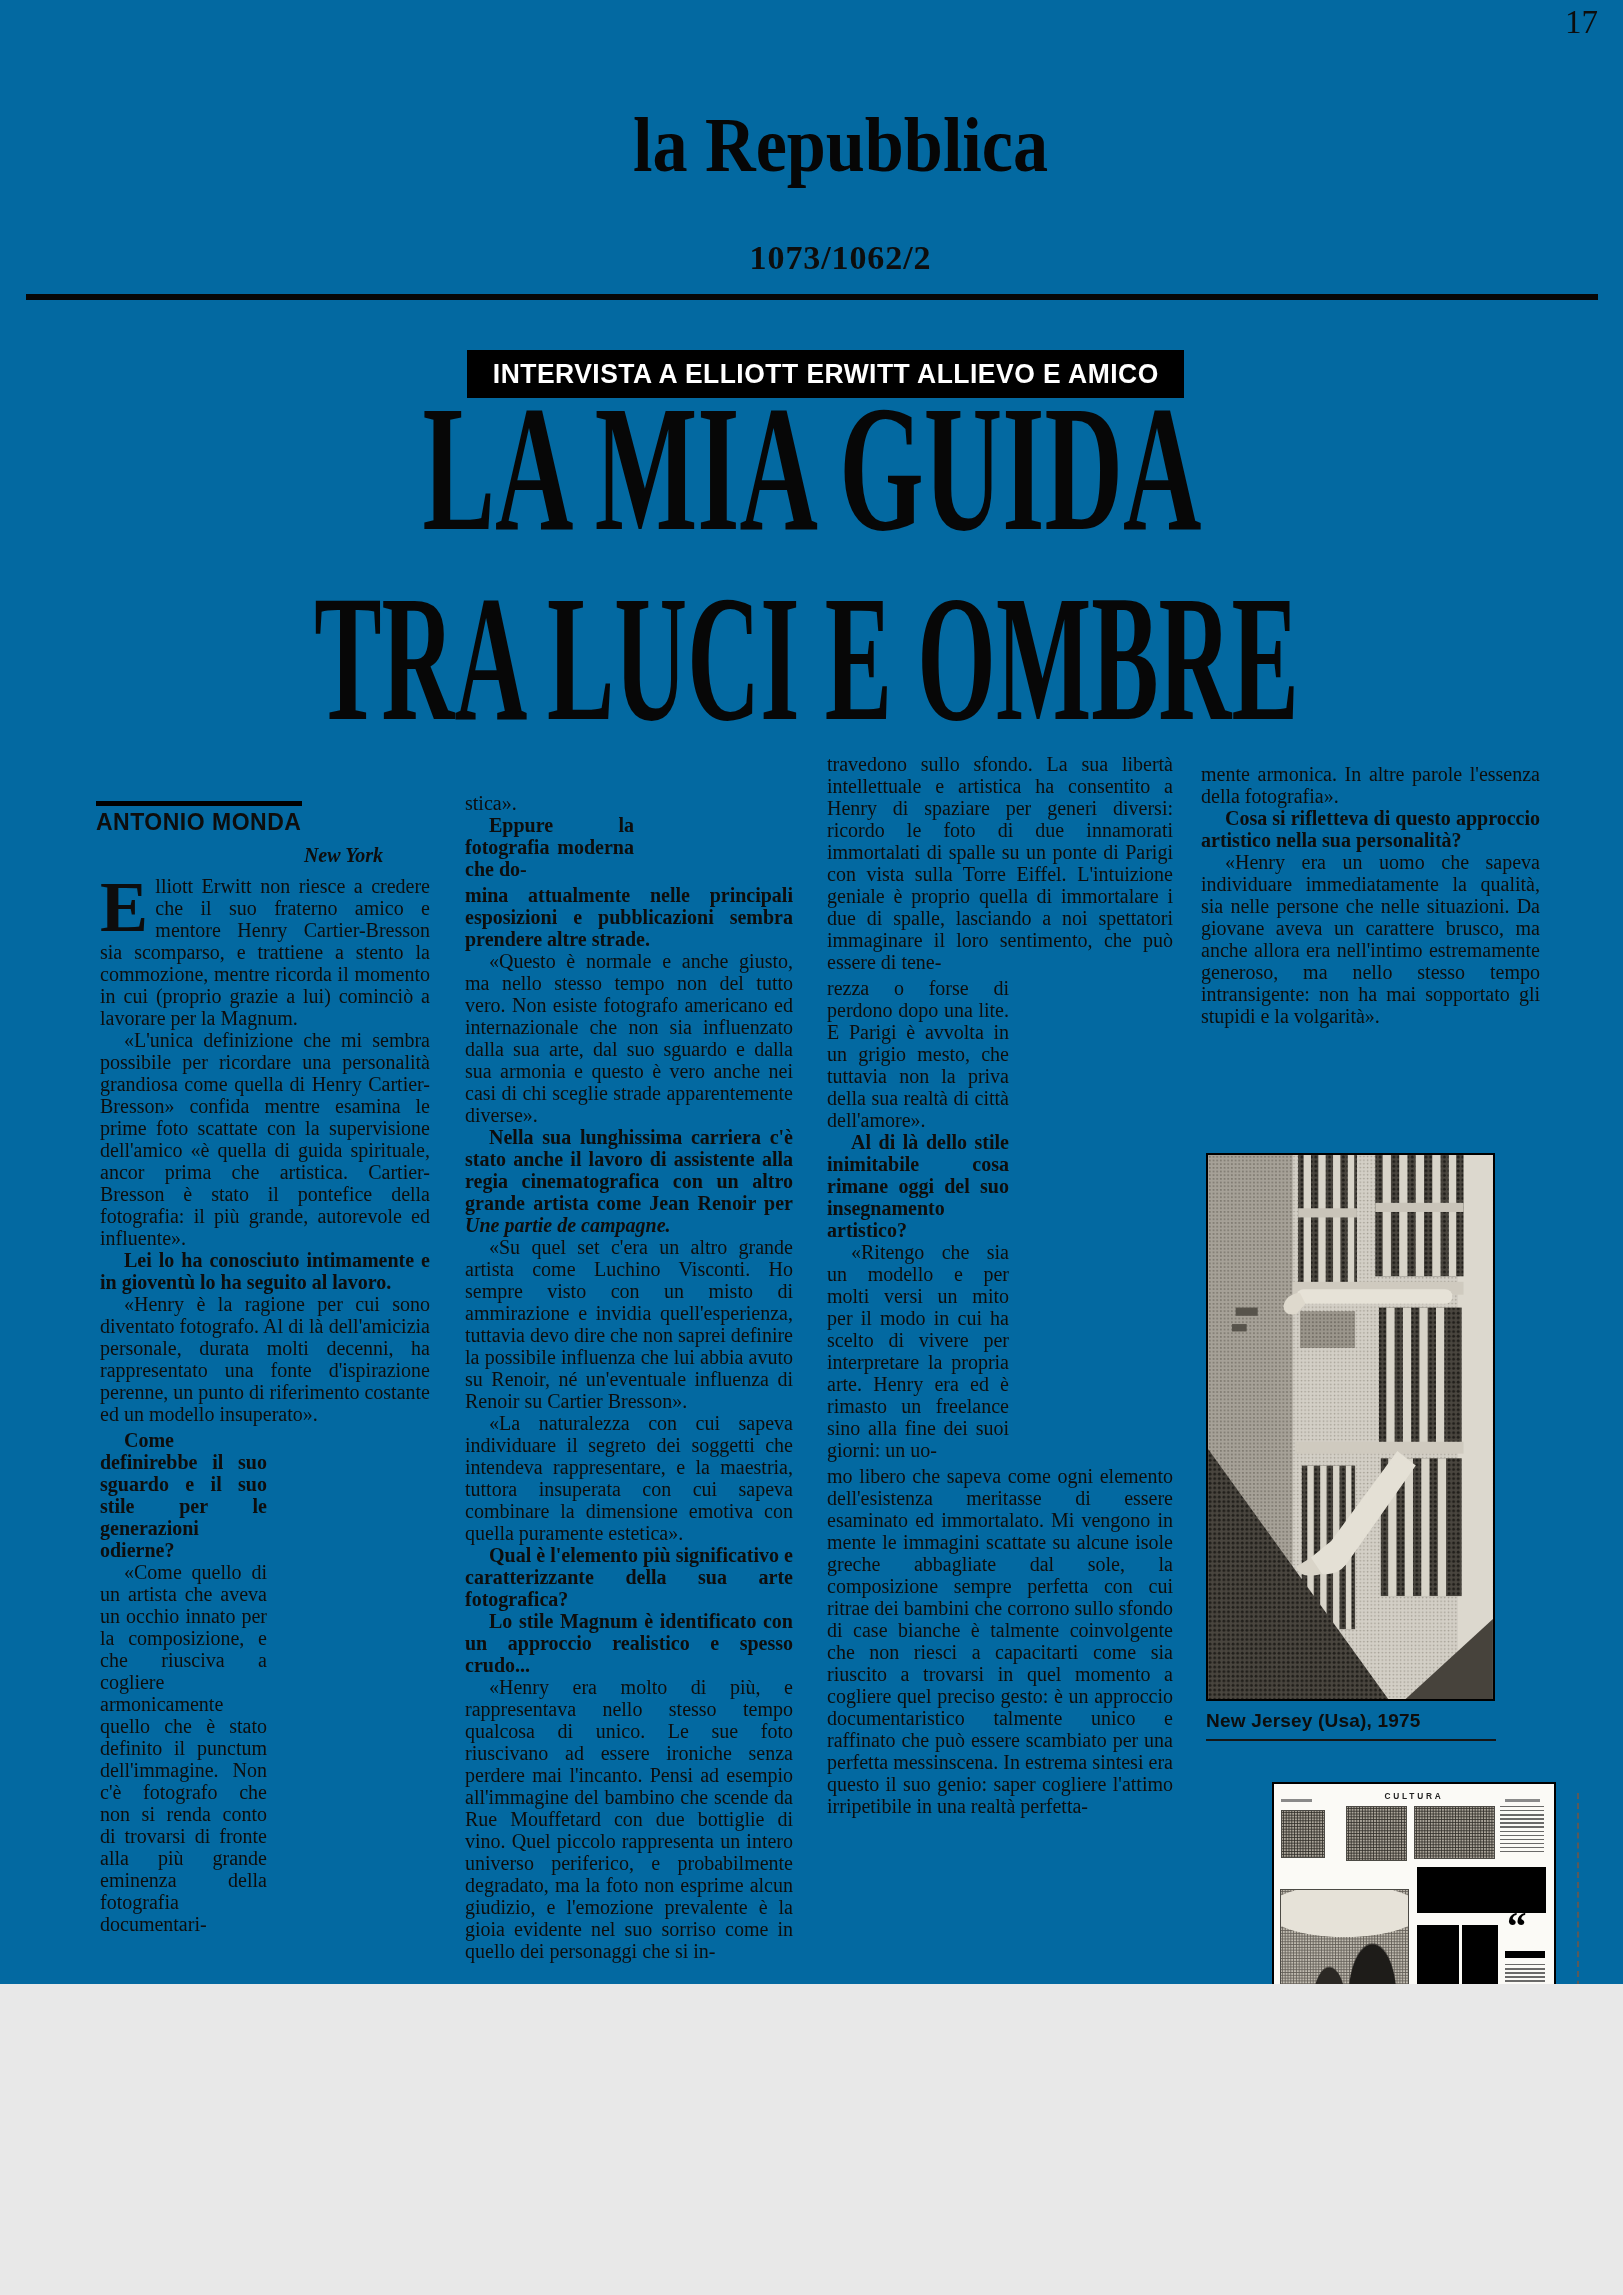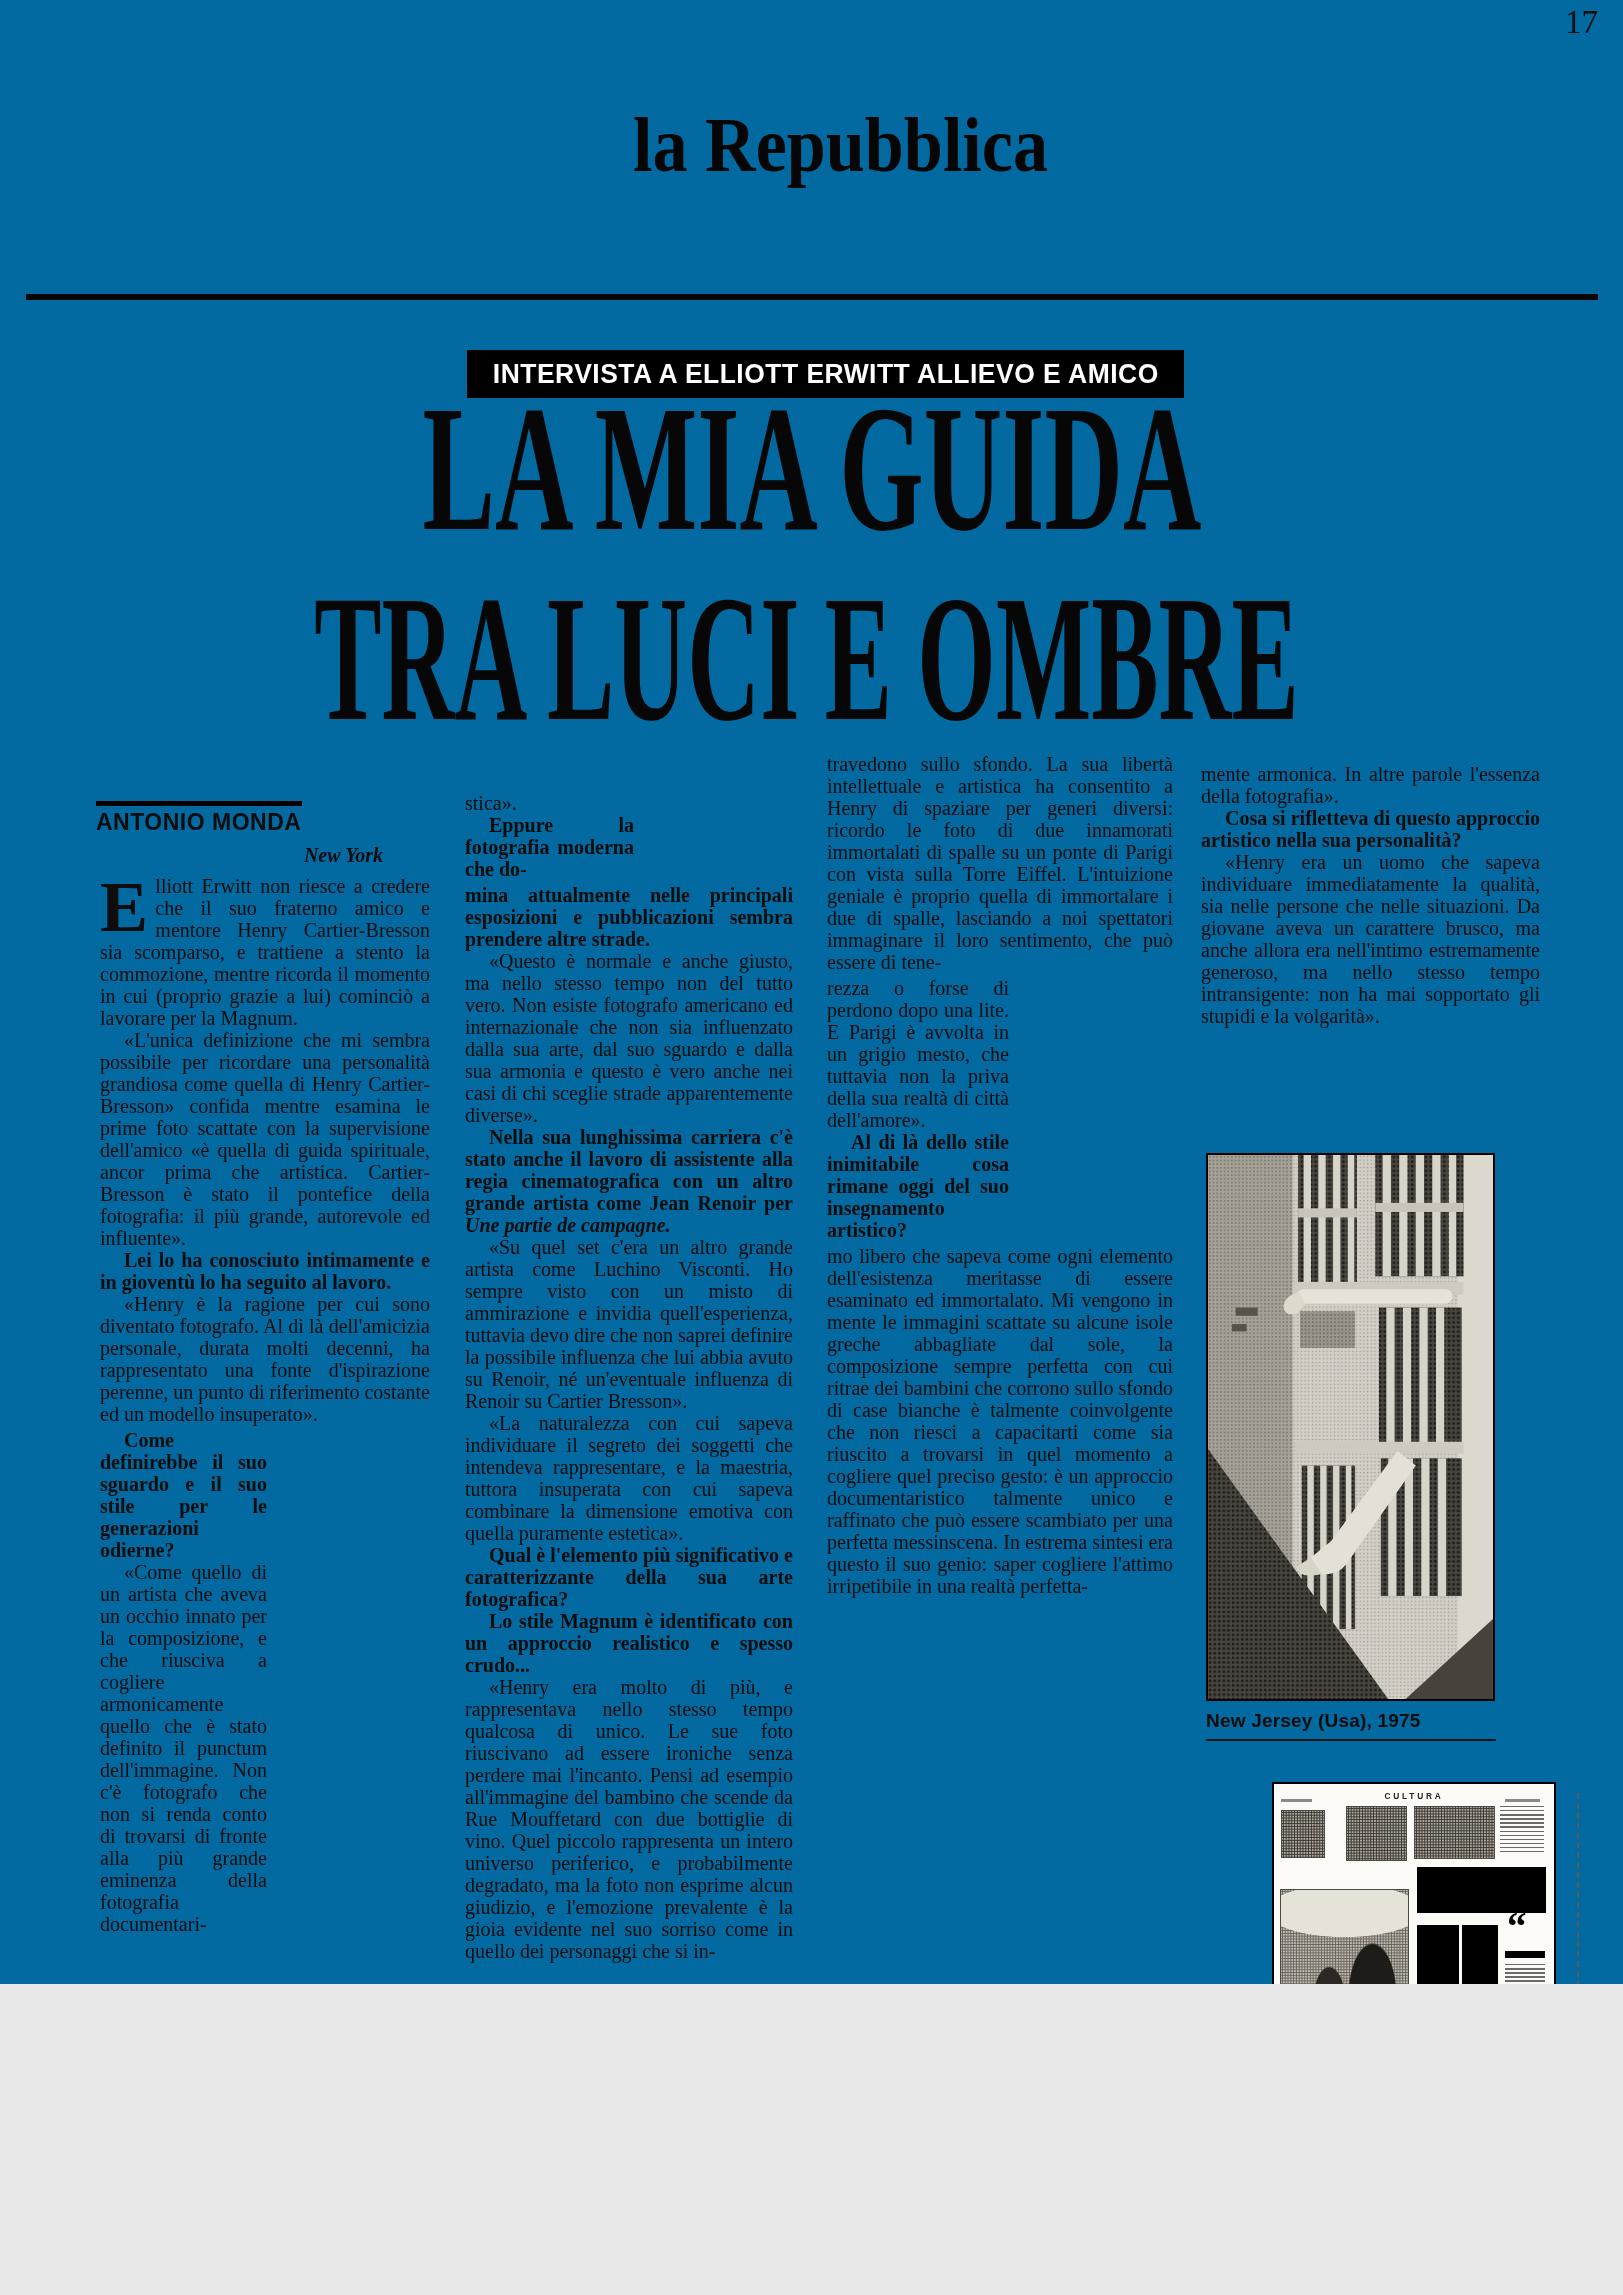--- a/index.html
+++ b/index.html
@@ -82,20 +82,21 @@
 </head>
 <body>
 
 <div class="page">
 
   <div class="pagenum">17</div>
 
   <svg class="mh-logo" viewBox="0 0 1706 104">
     <text x="853" y="86" text-anchor="middle" font-family="Liberation Serif, serif" font-weight="700" font-size="86" fill="#060606" textLength="452" lengthAdjust="spacingAndGlyphs">la Repubblica</text>
   </svg>
+  <div class="mh-code">1073/1062/2</div>
   <div class="toprule"></div>
 
   <div class="banner">
     <span>INTERVISTA A ELLIOTT ERWITT ALLIEVO E AMICO</span>
   </div>
 
   <svg class="headline-svg" viewBox="0 0 1768 410">
     <text x="884" y="167" text-anchor="middle" font-family="Liberation Serif, serif" font-weight="700" font-size="196" fill="#070707" textLength="848" lengthAdjust="spacingAndGlyphs">LA MIA GUIDA</text>
     <text x="878" y="374" text-anchor="middle" font-family="Liberation Serif, serif" font-weight="700" font-size="196" fill="#070707" textLength="1072" lengthAdjust="spacingAndGlyphs">TRA LUCI E OMBRE</text>
   </svg>
@@ -137,20 +138,21 @@
   </div>
 
   <div class="col" id="col3">
     <div>
         <div class="tblock">
           <p class="seg cont"><span>travedono sullo sfondo. La sua libertà intellettuale e artistica ha consentito a Henry di spaziare per generi diversi: ricordo le foto di due innamorati immortalati di spalle su un ponte di Parigi con vista sulla Torre Eiffel. L'intuizione geniale è proprio quella di immortalare i due di spalle, lasciando a noi spettatori immaginare il loro sentimento, che può essere di tene-</span></p>
         </div>
         <div class="tblock narrow">
           <p class="seg cont"><span>rezza o forse di perdono dopo una lite. E Parigi è avvolta in un grigio mesto, che tuttavia non la priva della sua realtà di città dell'amore».</span></p>
           <p class="seg q"><span>Al di là dello stile inimitabile cosa rimane oggi del suo insegnamento artistico?</span></p>
+          <p class="seg body"><span>«Ritengo che sia un modello e per molti versi un mito per il modo in cui ha scelto di vivere per interpretare la propria arte. Henry era ed è rimasto un freelance sino alla fine dei suoi giorni: un uo-</span></p>
         </div>
         <div class="tblock">
           <p class="seg cont"><span>mo libero che sapeva come ogni elemento dell'esistenza meritasse di essere esaminato ed immortalato. Mi vengono in mente le immagini scattate su alcune isole greche abbagliate dal sole, la composizione sempre perfetta con cui ritrae dei bambini che corrono sullo sfondo di case bianche è talmente coinvolgente che non riesci a capacitarti come sia riuscito a trovarsi in quel momento a cogliere quel preciso gesto: è un approccio documentaristico talmente unico e raffinato che può essere scambiato per una perfetta messinscena. In estrema sintesi era questo il suo genio: saper cogliere l'attimo irripetibile in una realtà perfetta-</span></p>
         </div>
       </div>
   </div>
 
   <div class="col" id="col4">
     <div>
         <div class="tblock">

